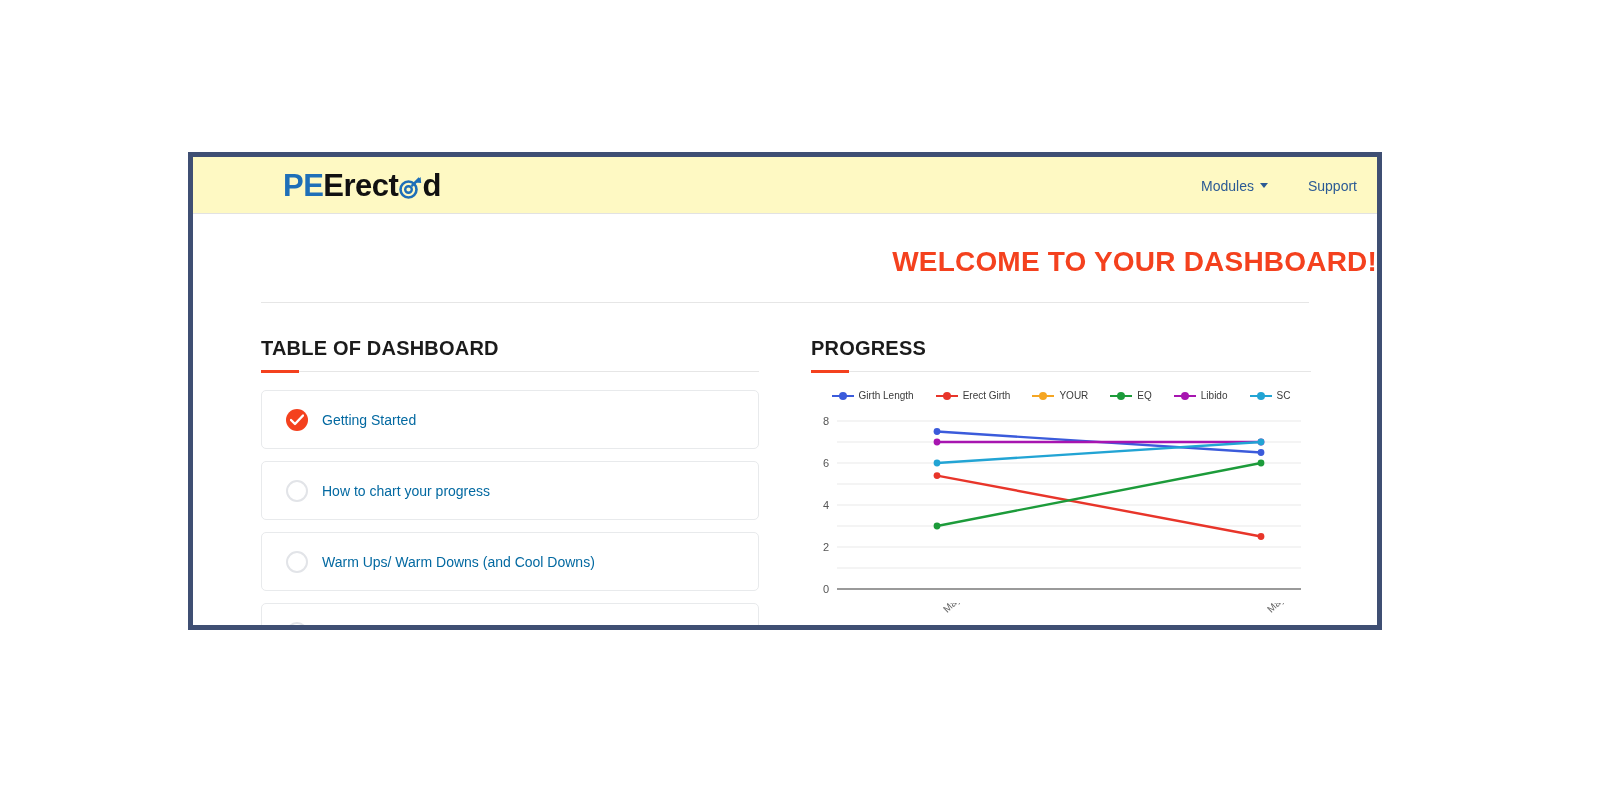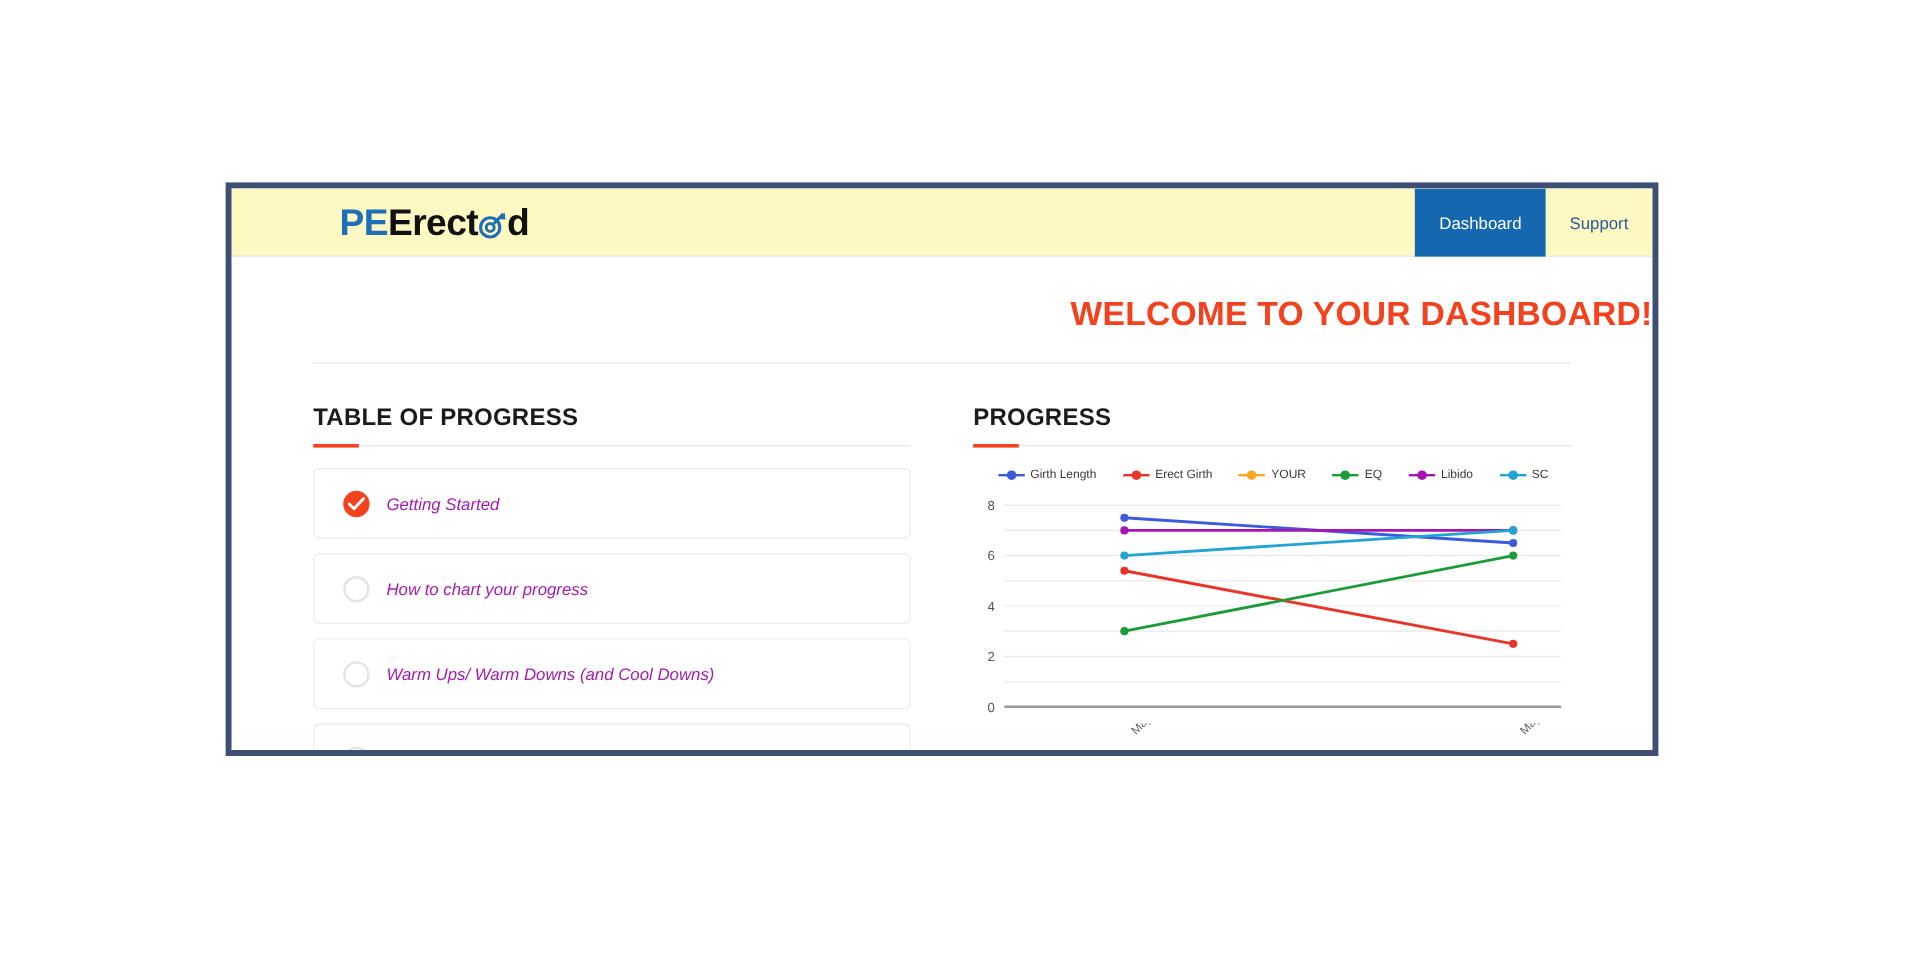--- a/index.html
+++ b/index.html
@@ -154,23 +154,22 @@
     border: 1px solid #e8eaec;
     border-radius: 5px;
     background: #ffffff;
     margin-bottom: 12px;
     padding-left: 24px;
     box-sizing: border-box;
     cursor: pointer;
   }
   .toc-label {
     font-size: 14px;
-    color: #a21caf;
+    color: #0369a1;
     margin-left: 14px;
-    font-style: italic;
   }
   .bullet-done, .bullet-todo {
     width: 22px; height: 22px;
     border-radius: 50%;
     flex: none;
     box-sizing: border-box;
     position: relative;
   }
   .bullet-done { background: #f4411e; }
   .bullet-done svg { position: absolute; left: 4px; top: 5px; }
@@ -239,38 +238,39 @@
             <circle cx="10.5" cy="14" r="8" fill="none" stroke="#1e6fb8" stroke-width="2.6"></circle>
             <circle cx="10.5" cy="14" r="3.3" fill="none" stroke="#1e6fb8" stroke-width="2.4"></circle>
             <line x1="13.6" y1="10.6" x2="21.5" y2="2.8" stroke="#1e6fb8" stroke-width="2.6"></line>
             <polygon points="22.6,1.6 23.2,7.4 16.9,6.9" fill="#1e6fb8"></polygon>
           </svg>
         </span>
         <span class="brand-d">d</span>
     </div>
 
     <div class="nav-links">
-      <div class="nav-item active">
-        <span>Dashboard</span>
+      <div class="nav-item">
+        <span>Modules</span>
+        <span class="nav-caret"></span>
       </div>
       <div class="nav-item">
         <span>Support</span>
       </div>
     </div>
   </div>
 
   <div class="page-body">
 
     <div class="welcome">WELCOME TO YOUR DASHBOARD!</div>
     <div class="divider"></div>
 
     <div class="columns">
 
       <div class="col-left">
-        <div class="section-head">TABLE OF PROGRESS</div>
+        <div class="section-head">TABLE OF DASHBOARD</div>
         <div class="section-rule"></div>
 
         <div class="toc">
 
           <div class="toc-item">
             <span class="bullet-done">
               <svg width="14" height="12" viewBox="0 0 14 12">
                   <polyline points="1,6 5,10 13,1.5" fill="none" stroke="#ffffff" stroke-width="2.4" stroke-linecap="round" stroke-linejoin="round"></polyline>
                 </svg>
             </span>

